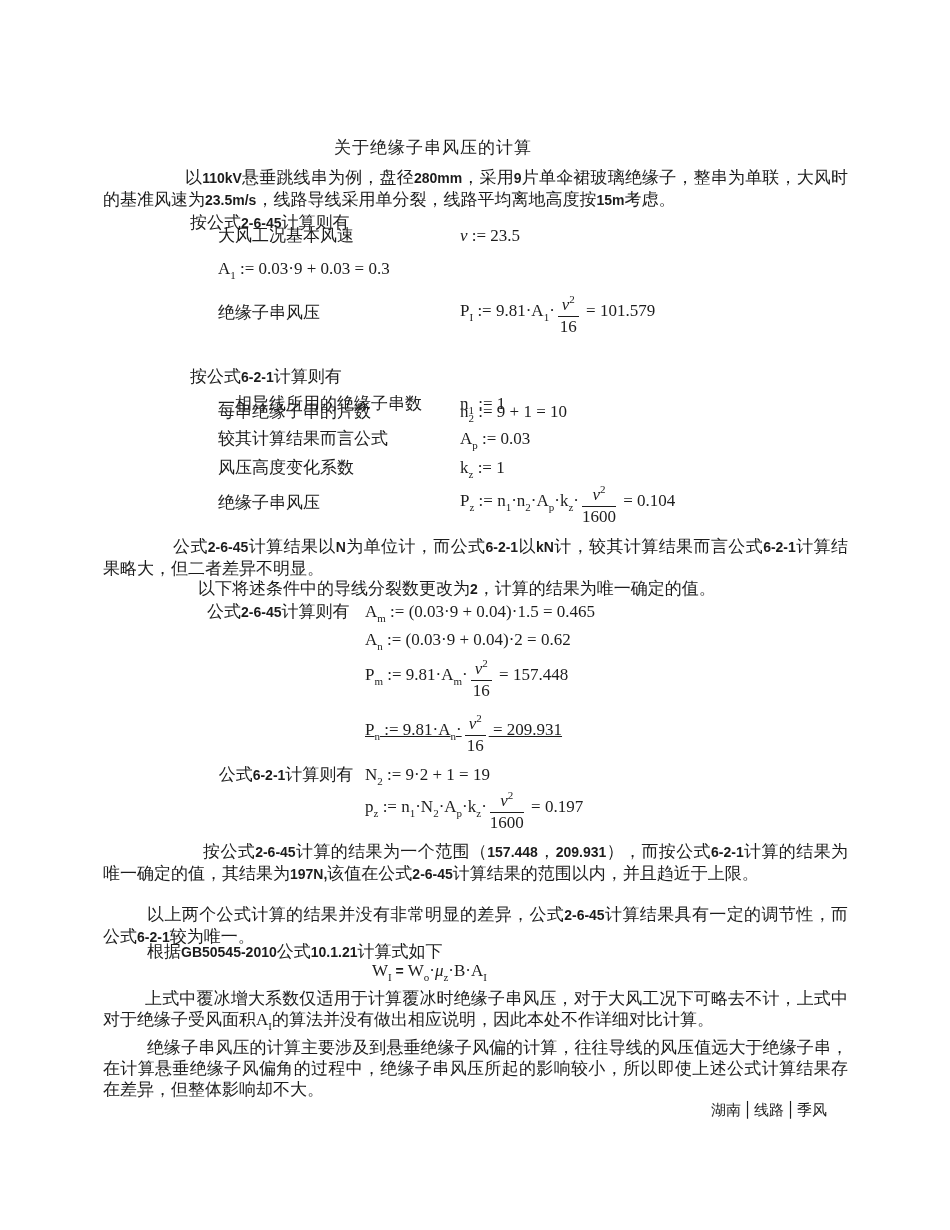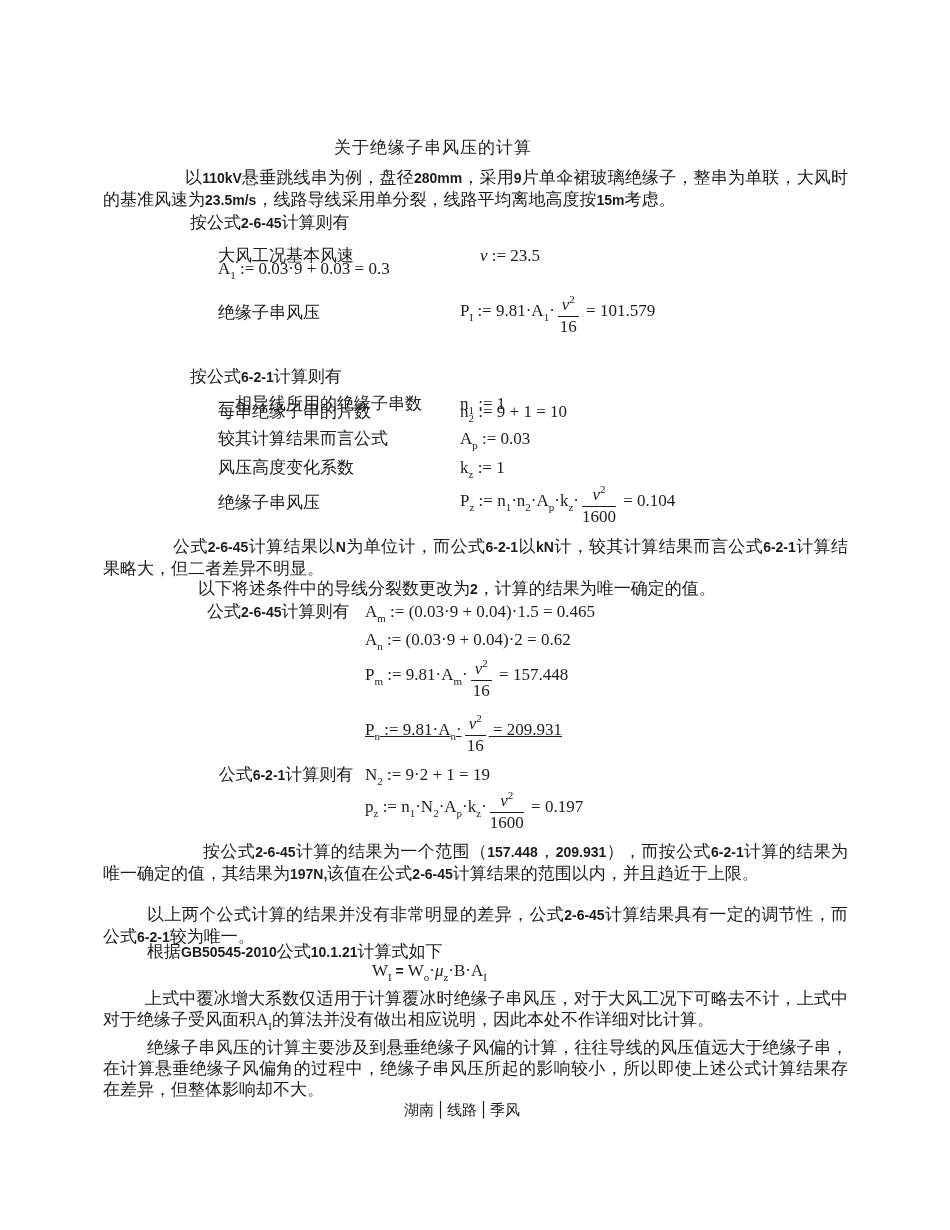--- a/index.html
+++ b/index.html
@@ -33,32 +33,32 @@
     font-family: "Liberation Sans", "DejaVu Sans", sans-serif;
     font-weight: bold; font-size: 14px;
   }
   .tk-n { font-family: inherit; }
   .tk-m { font-family: "Liberation Serif", "DejaVu Serif", serif; }
   .tk-sp { padding: 0 2px; font-family: "DejaVu Sans", sans-serif; font-size: 15px; }
   .frac { display: inline-block; vertical-align: middle; text-align: center; margin: 0 3px; }
   .fnum { display: block; border-bottom: 1px solid #1c1c1c; padding: 0 4px 1px 4px; line-height: 20px; }
   .fden { display: block; padding-top: 1px; line-height: 18px; }
   
-  .footer { left: 91px; top: 1101px; width: 742px; text-align: center; font-size: 15px; }
+  .footer { left: 85px; top: 1101px; width: 742px; text-align: right; font-size: 15px; }
 </style>
 </head>
 <body>
 
 <div class="abs doc-title">关于绝缘子串风压的计算</div>
 
 <div class="abs para" style="top:167px; text-indent:82px;"><span class="tk-n">以</span><span class="tk-b">110kV</span><span class="tk-n">悬垂跳线串为例，盘径</span><span class="tk-b">280mm</span><span class="tk-n">，采用</span><span class="tk-b">9</span><span class="tk-n">片单伞裙玻璃绝缘子，整串为单联，大风时的基准风速为</span><span class="tk-b">23.5m/s</span><span class="tk-n">，线路导线采用单分裂，线路平均离地高度按</span><span class="tk-b">15m</span><span class="tk-n">考虑。</span></div>
 
 <div class="abs hline" style="top:211px;"><span class="tk-n">按公式</span><span class="tk-b">2-6-45</span><span class="tk-n">计算则有</span></div>
 
-<div class="abs mrow" style="top:244px;gap:20px;">
+<div class="abs mrow" style="top:224px;">
   <div class="mlabel">大风工况基本风速</div>
   <div class="eq"><span class="tk-i">ν</span><span class="tk-r"> := 23.5</span></div>
 </div>
 
 <div class="abs mrow" style="top:259px;">
   <div class="eq"><span class="tk-r">A</span><span class="tk-s">1</span><span class="tk-r"> := 0.03·9 + 0.03 = 0.3</span></div>
 </div>
 
 <div class="abs mrow vcenter" style="top:289px;">
   <div class="mlabel">绝缘子串风压</div>

